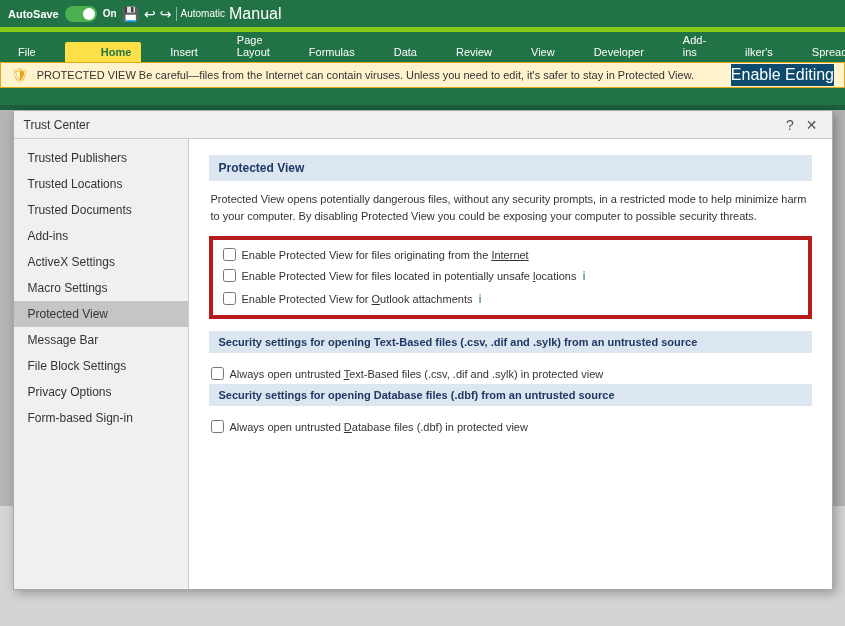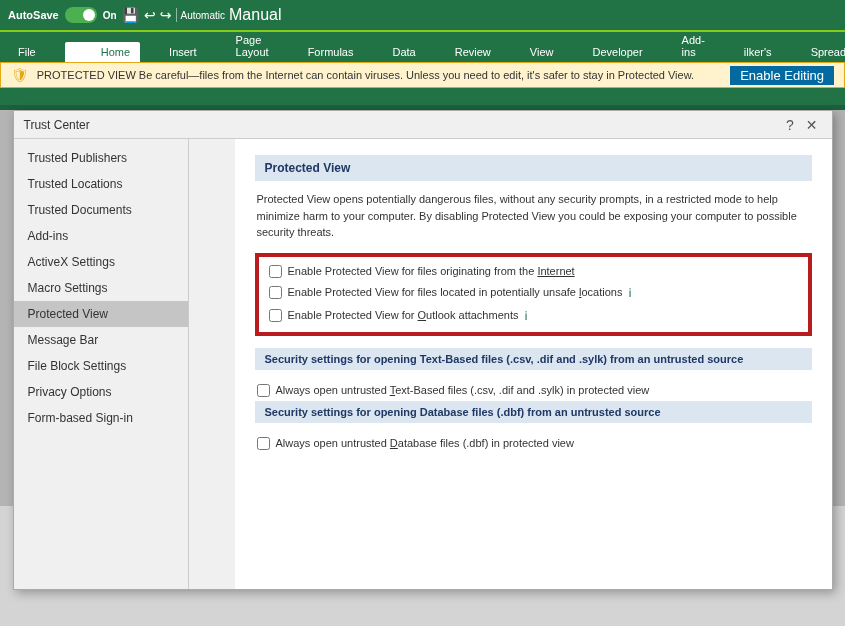--- a/index.html
+++ b/index.html
@@ -21,21 +21,21 @@
       position: relative;
     }
 
     .autosave-bar {
       background: #217346;
       height: 32px;
       display: flex;
       align-items: center;
       padding: 0 8px;
       gap: 6px;
-      border-bottom: 2px solid #84cc16;
+      border-bottom: 5px solid #84cc16;
     }
 
     .autosave-label {
       color: white;
       font-size: 11px;
       font-weight: 600;
     }
 
     .toggle-on {
       background: #4caf50;
@@ -80,23 +80,23 @@
 
     .ribbon-tab {
       color: white;
       font-size: 11px;
       padding: 4px 10px;
       cursor: pointer;
       border-radius: 2px 2px 0 0;
     }
 
     .ribbon-tab.active {
-      background: #ffffff;
+      background: #fde047;
       color: #217346;
-      font-weight: 400;
+      font-weight: 700;
       padding-left: 36px;
     }
 
     .protected-view-bar {
       background: #fff3cd;
       border: 1px solid #e6a817;
       height: 26px;
       display: flex;
       align-items: center;
       padding: 0 10px;
@@ -108,25 +108,25 @@
       font-size: 14px;
     }
 
     .pv-text {
       font-size: 11px;
       color: #333;
       flex: 1;
     }
 
     .pv-button {
-      background: #0369a1;
+      background: #0c4a6e;
       color: white;
       border: none;
-      padding: 2px 10px;
-      font-size: 13px;
+      padding: 2px 0;
+      font-size: 16px;
       cursor: pointer;
       font-family: inherit;
     }
 
     
     .dialog-overlay {
       position: absolute;
       top: 105px;
       left: 0;
       width: 845px;
@@ -170,21 +170,20 @@
 
     .dialog-btn {
       cursor: pointer;
       padding: 0 4px;
       color: #555;
     }
 
     .dialog-body {
       display: flex;
       height: 450px;
-      gap: 46px;
     }
 
     
     .sidebar {
       width: 175px;
       background: #f0f0f0;
       border-right: 1px solid #ccc;
       padding: 6px 0;
     }
 

